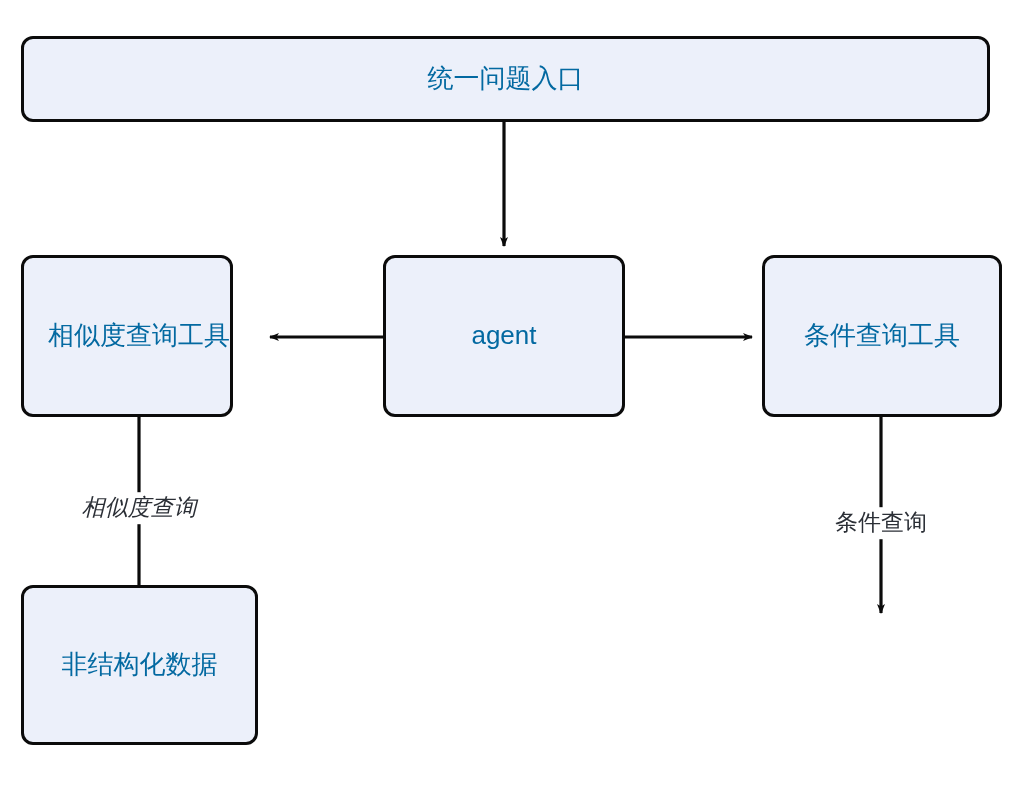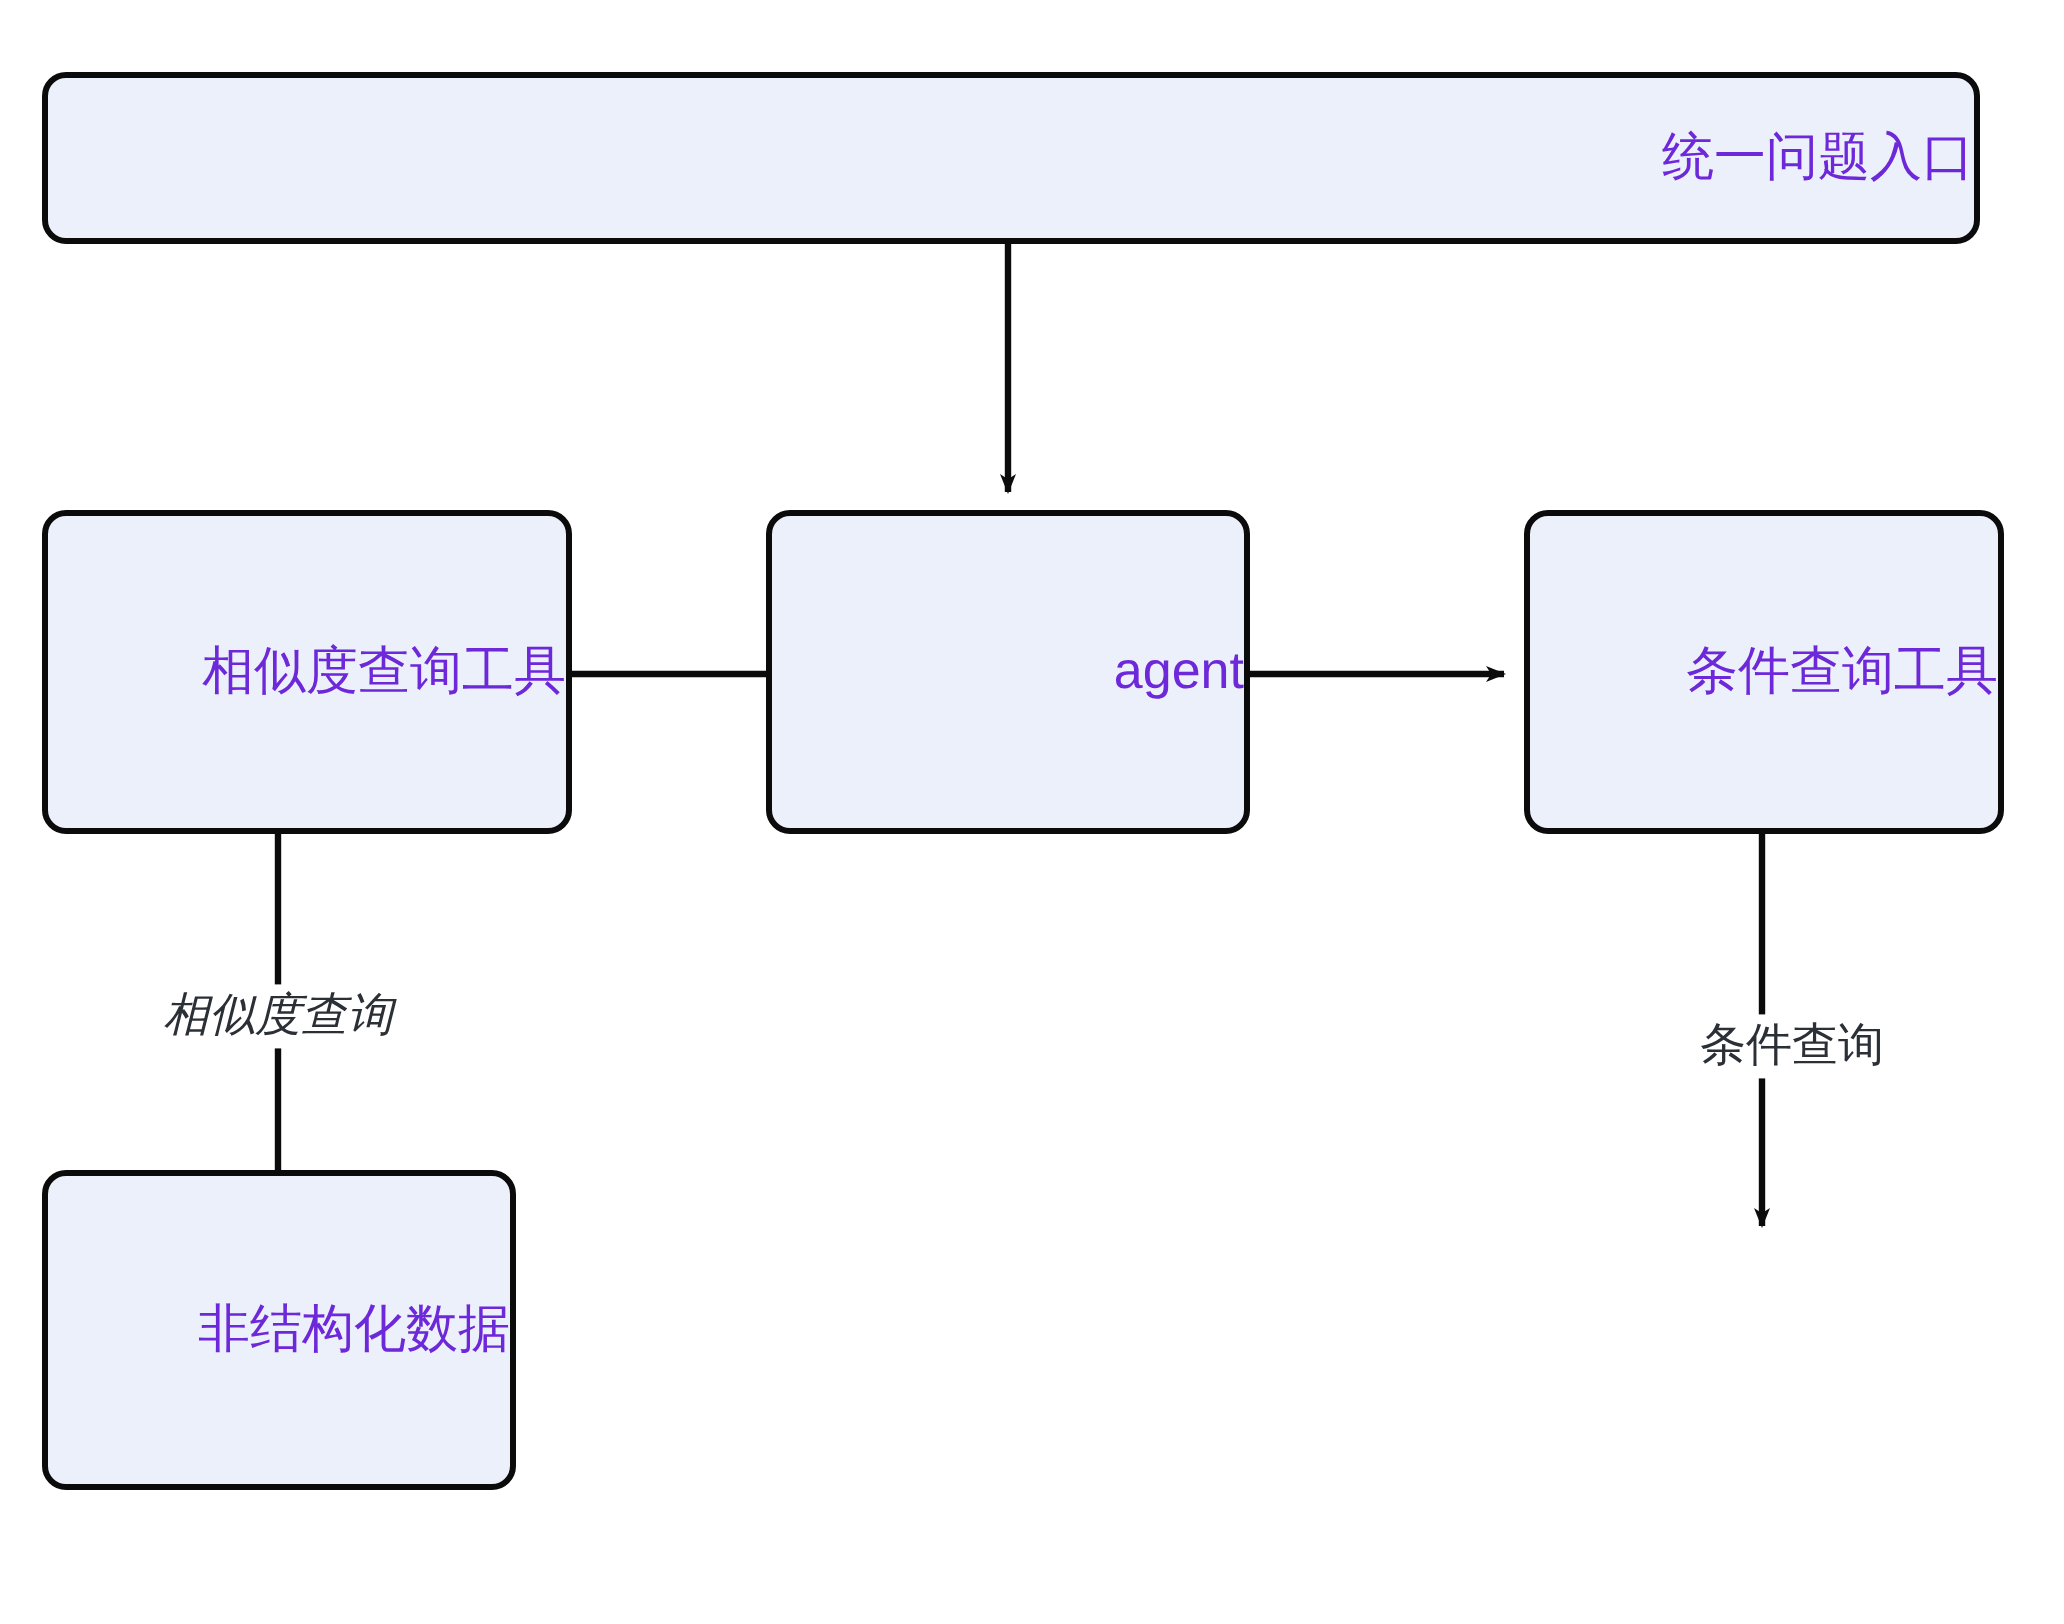--- a/index.html
+++ b/index.html
@@ -26,22 +26,22 @@
     height: 812px;
   }
   .node {
     position: absolute;
     box-sizing: border-box;
     background: #ecf0fa;
     border: 3px solid #0b0b0b;
     border-radius: 12px;
     display: flex;
     align-items: center;
-    justify-content: flex-end;
-    color: #6d28d9;
+    justify-content: center;
+    color: #0369a1;
     font-size: 26px;
     line-height: 1.2;
     text-align: center;
     white-space: nowrap;
     z-index: 2;
   }
   .node.wide-label {
     overflow: visible;
   }
   .node-label {
@@ -89,38 +89,38 @@
 
     <g>
       <line x1="881" y1="417" x2="881" y2="613" stroke="#0b0b0b" stroke-width="3.2" marker-end="url(#arrowhead)"></line>
     </g>
   </svg>
 
   <div class="node" style="left:21px; top:36px; width:969px; height:86px;">
     <span class="node-label">统一问题入口</span>
   </div>
 
-  <div class="node wide-label" style="left:21px; top:255px; width:265px; height:162px;padding-left:24px;">
+  <div class="node wide-label" style="left:21px; top:255px; width:212px; height:162px;padding-left:24px;">
     <span class="node-label">相似度查询工具</span>
   </div>
 
   <div class="node" style="left:762px; top:255px; width:240px; height:162px;">
     <span class="node-label">条件查询工具</span>
   </div>
 
   <div class="node" style="left:383px; top:255px; width:242px; height:162px;">
     <span class="node-label">agent</span>
   </div>
 
   <div class="node" style="left:21px; top:585px; width:237px; height:160px;">
     <span class="node-label">非结构化数据</span>
   </div>
 
 
   <div class="edge-label" style="left:139px; top:508px; transform:translate(-50%, -50%);font-style:italic;">
     <span>相似度查询</span>
   </div>
 
-  <div class="edge-label" style="left:881px; top:523px; transform:translate(-50%, -50%);margin-left:15px;">
+  <div class="edge-label" style="left:881px; top:523px; transform:translate(-50%, -50%);">
     <span>条件查询</span>
   </div>
 
 </div>
 
 </body></html>

